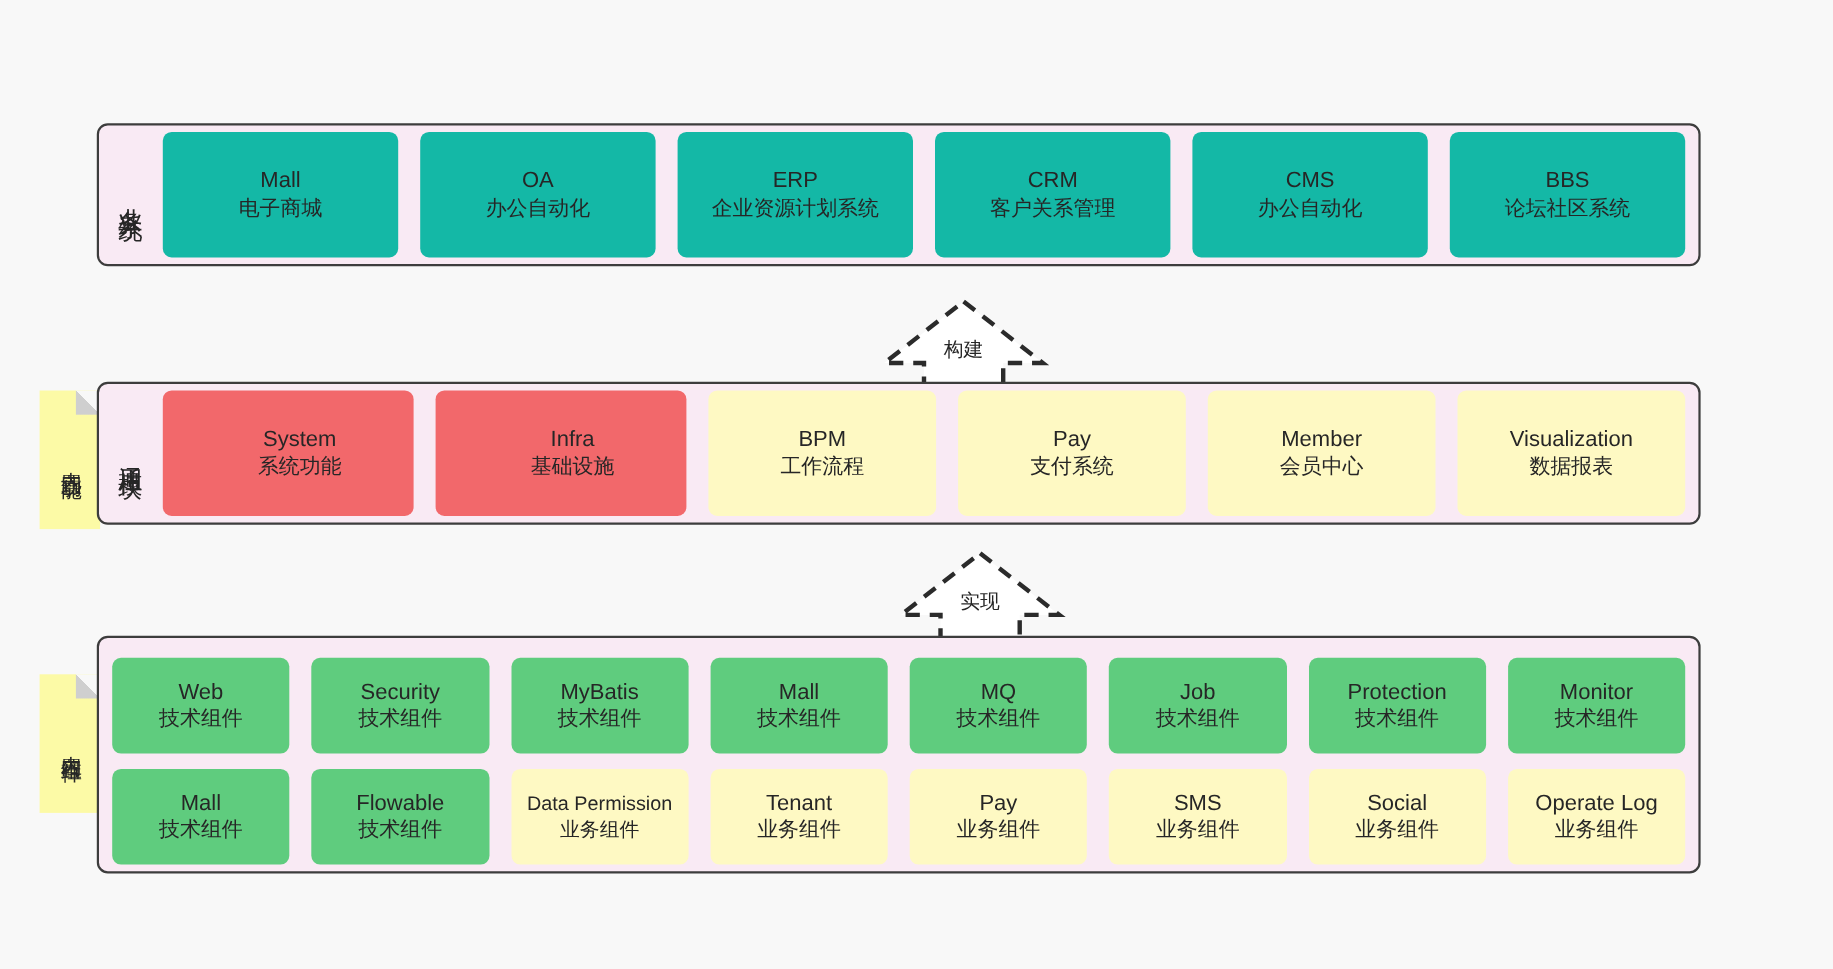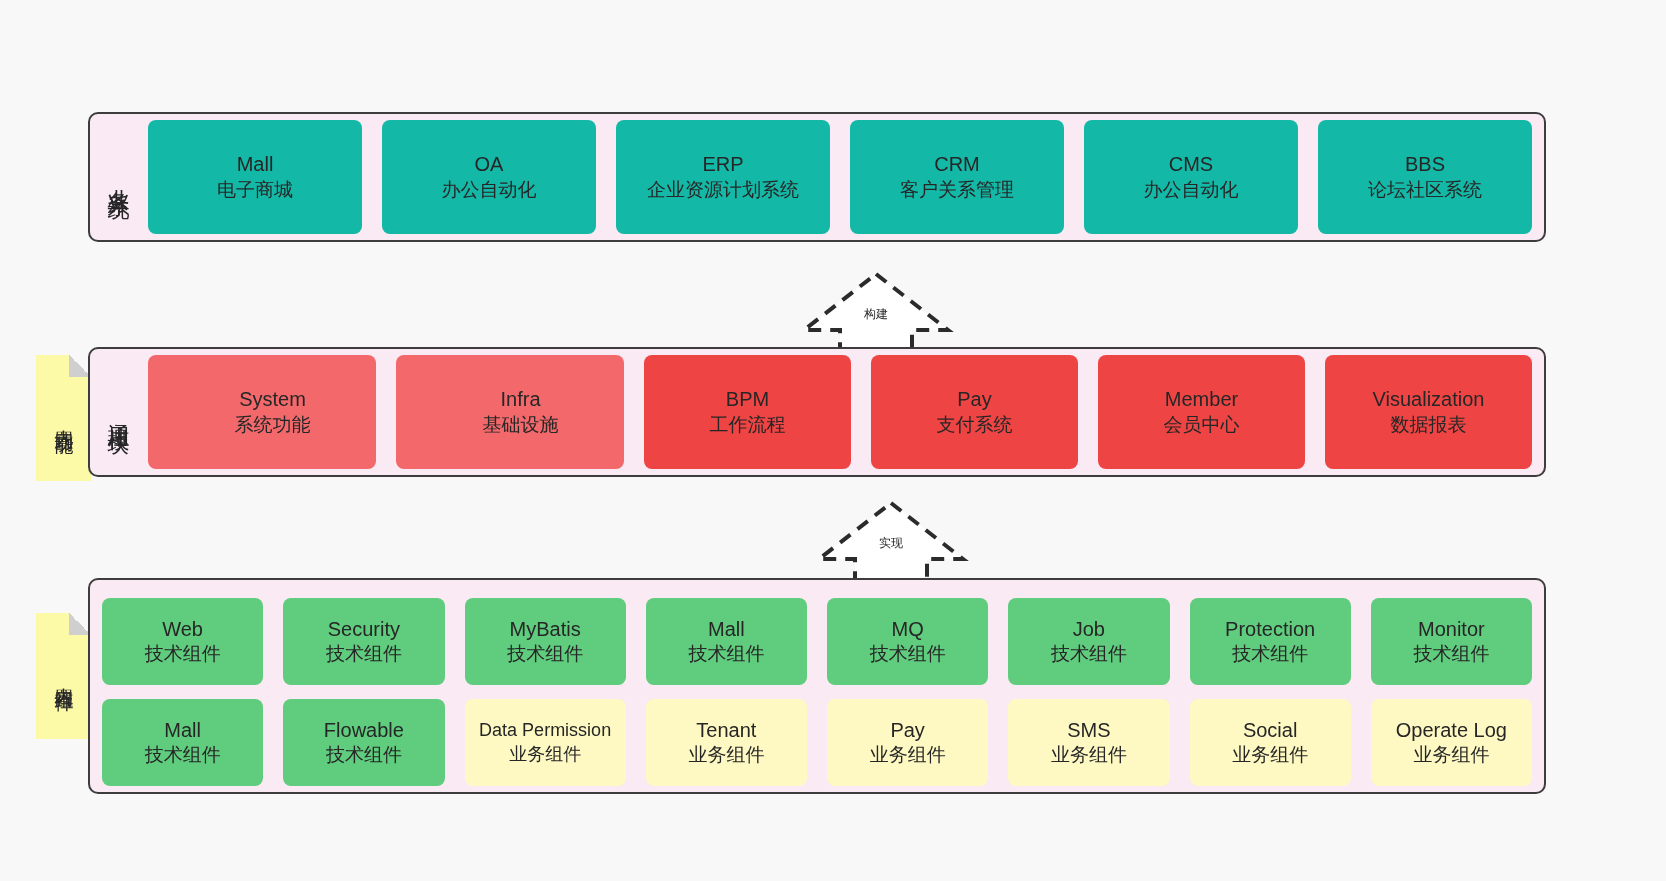--- a/index.html
+++ b/index.html
@@ -67,21 +67,21 @@
     line-height: 1.28;
     padding: 4px 6px;
   }
   .card .en { font-size: 20px; }
   .card .cn { font-size: 19px; }
   .card.small .en { font-size: 18px; }
   .card.small .cn { font-size: 18px; }
 
   .c-blue       { background: #14b8a6; }
   .c-red        { background: #f2686b; padding-left: 27px; }
-  .c-pink       { background: #ef4444; }
+  .c-pink       { background: #fef9c3; }
   .c-green      { background: #5fcc7e; }
   .c-lightgreen { background: #fef9c3; }
 
   
   .note {
     position: absolute;
     background: #fcfaa6;
     display: flex;
     align-items: center;
     justify-content: center;
@@ -102,21 +102,21 @@
   }
 
   
   .arrow { position: absolute; }
   .arrow svg { display: block; overflow: visible; }
   .arrow-label {
     position: absolute;
     left: 0; right: 0;
     top: 38px;
     text-align: center;
-    font-size: 12px;
+    font-size: 18px;
     color: #262626;
     user-select: none;
   }
 </style>
 </head>
 <body>
 
 <div id="canvas">
 
   <div class="layer" id="layer-0" style="left:88px; top:112px; width:1458px; height:130px;">

